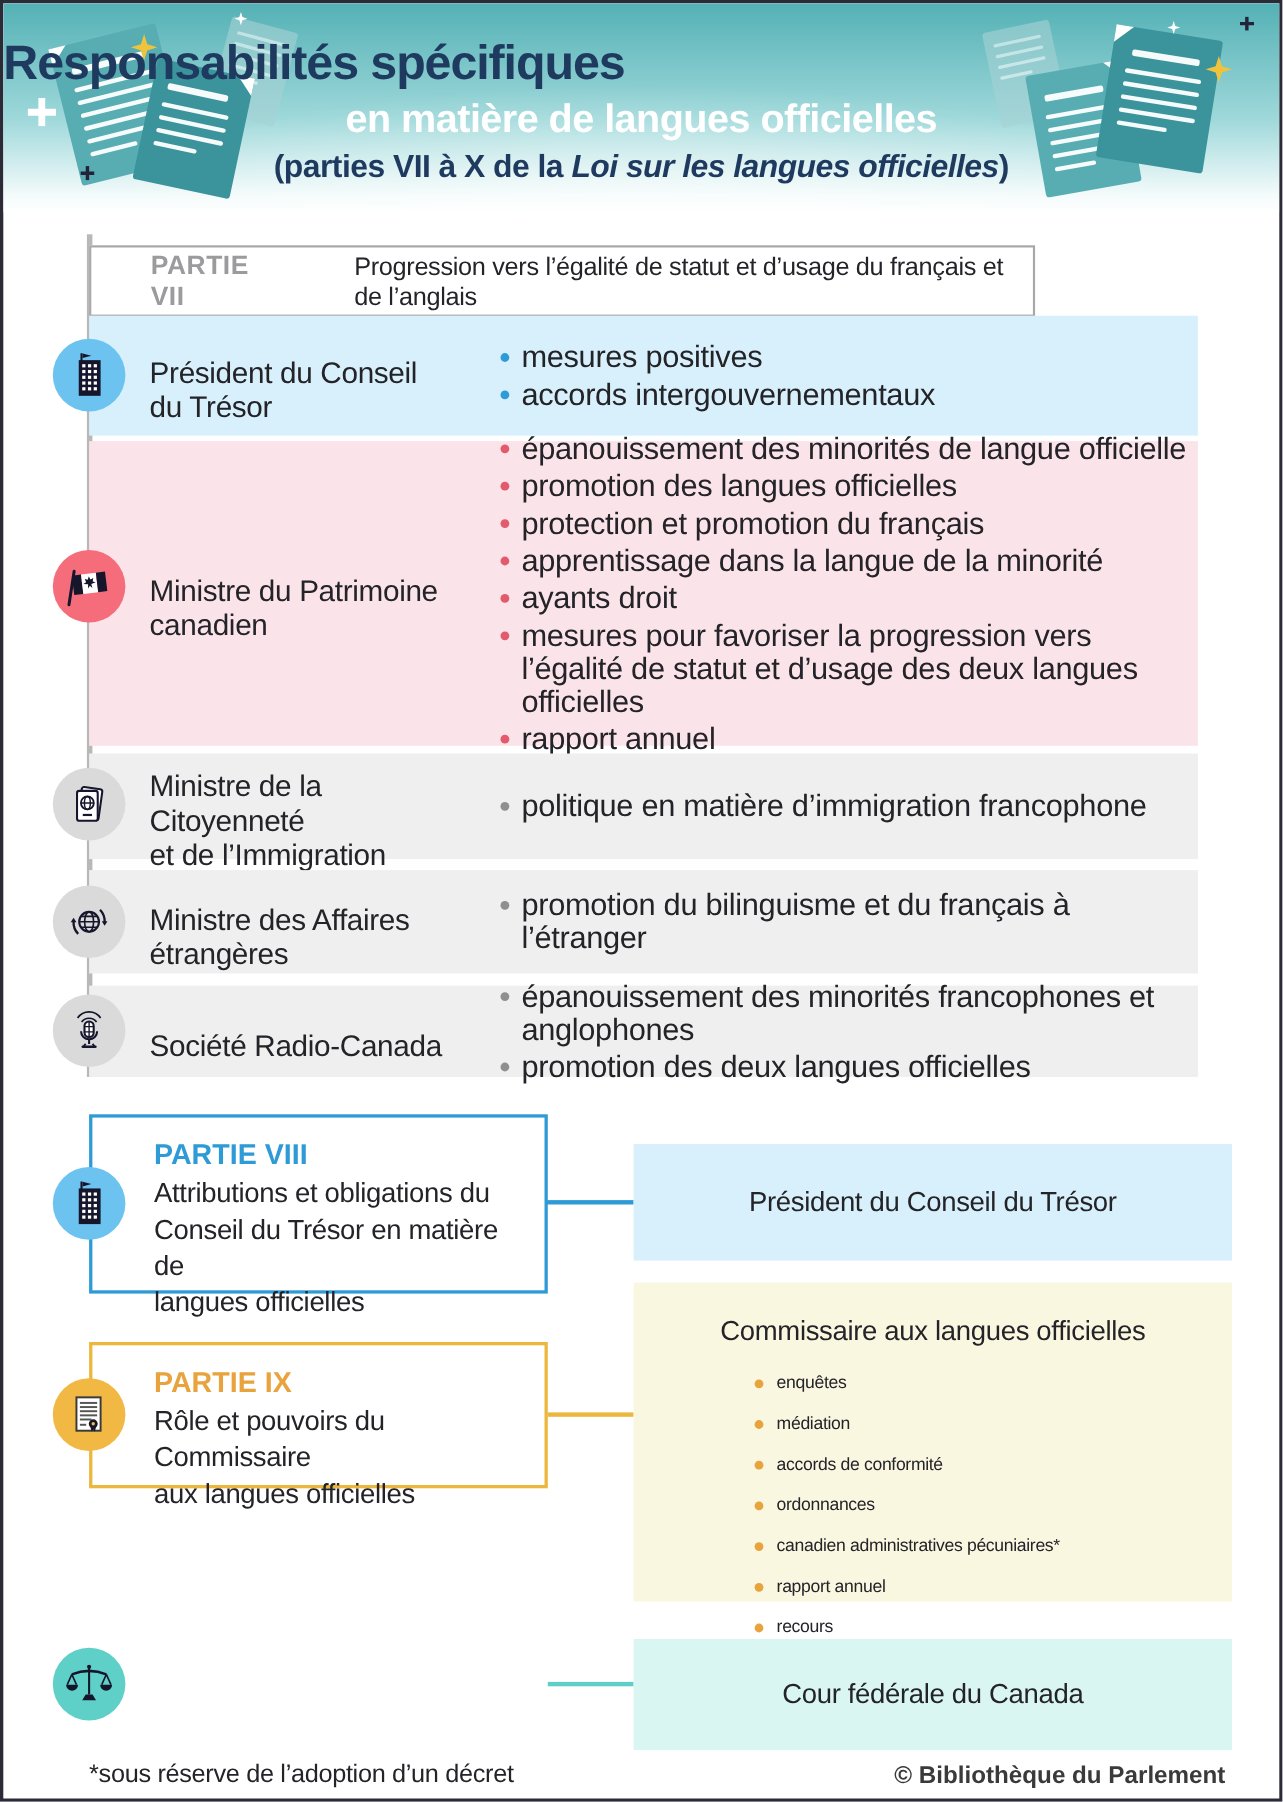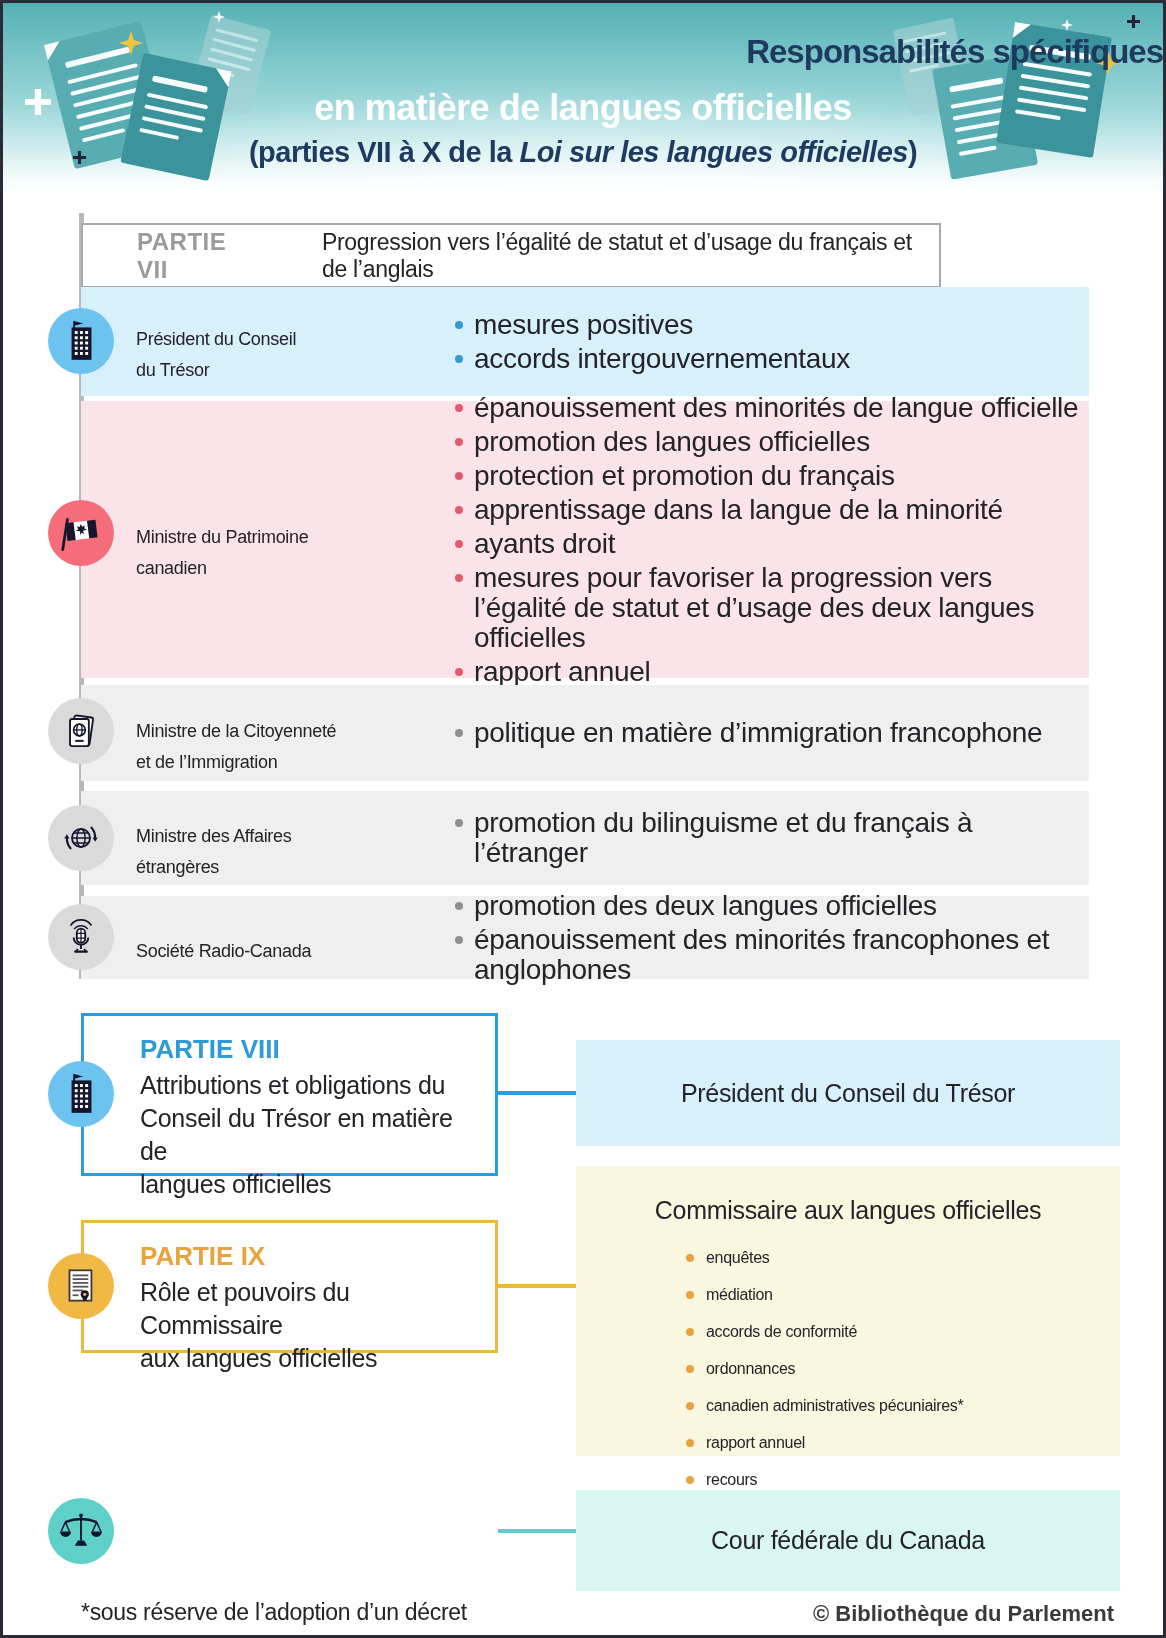--- a/index.html
+++ b/index.html
@@ -6,42 +6,42 @@
   .page{
     position:relative;width:1166px;height:1638px;box-sizing:border-box;
     border:3px solid #2b2b38;background:#ffffff;overflow:hidden;
     font-family:"Liberation Sans","DejaVu Sans",sans-serif;color:var(--ink);
   }
   
   .banner{position:absolute;left:0;top:0;right:0;height:190px;
     background:
       radial-gradient(ellipse 60% 80% at 50% 95%, rgba(255,255,255,.45), rgba(255,255,255,0) 70%),
       linear-gradient(180deg,var(--banner_top) 0%,var(--banner_mid) 55%,var(--banner_bottom) 92%,#ffffff 100%);}
-  .t1{position:absolute;left:0;right:0;top:30px;text-align:right;font-size:33px;font-weight:800;
+  .t1{position:absolute;left:0;right:0;top:30px;text-align:left;font-size:44px;font-weight:800;
       letter-spacing:-1px;color:var(--navy);}
   .t2{position:absolute;left:0;right:0;top:84px;text-align:center;font-size:36px;font-weight:700;
       letter-spacing:-.5px;color:#ffffff;}
   .t3{position:absolute;left:0;right:0;top:133px;text-align:center;font-size:29px;font-weight:700;
       letter-spacing:-.5px;color:var(--navy);}
   .t3 .it{font-style:italic;margin-top:16px;}
   .doc{position:absolute;border-radius:3px;}
   .doc .ln{position:absolute;background:rgba(255,255,255,.95);border-radius:2px;height:4px;}
   .doc .hd{height:6px;}
   .fold{position:absolute;width:0;height:0;border-style:solid;}
   .spark{position:absolute;clip-path:polygon(50% 0,62% 38%,100% 50%,62% 62%,50% 100%,38% 62%,0 50%,38% 38%);}
   .plus{position:absolute;clip-path:polygon(38% 0,62% 0,62% 38%,100% 38%,100% 62%,62% 62%,62% 100%,38% 100%,38% 62%,0 62%,0 38%,38% 38%);}
   
   .p7bar{position:absolute;left:76px;top:210px;width:5px;height:766px;background:var(--bar_gray);}
   .p7head{position:absolute;left:78px;top:220px;width:860px;height:65px;background:#fff;
     border:2px solid #a8a8a8;box-sizing:border-box;display:flex;align-items:center;}
   .p7lab{margin-left:54px;font-size:24px;font-weight:700;color:var(--gray_text);letter-spacing:.5px;}
   .p7ttl{margin-left:74px;font-size:23px;letter-spacing:-.3px;color:var(--ink);}
   .row{position:absolute;left:78px;width:1008px;box-sizing:border-box;}
   .actor{position:absolute;left:55px;top:0;bottom:0;width:300px;display:flex;align-items:center;
-    font-size:18px;line-height:31px;letter-spacing:-.3px;white-space:pre-line;color:var(--ink);margin-top:27px;}
+    font-size:27px;line-height:31px;letter-spacing:-.3px;white-space:pre-line;color:var(--ink);margin-top:27px;}
   ul.items{position:absolute;left:372px;right:10px;top:0;bottom:0;margin:0;padding:0;list-style:none;
     display:flex;flex-direction:column;justify-content:center;}
   ul.items li{position:relative;padding-left:21px;font-size:28px;line-height:30px;margin:2px 0;
     letter-spacing:-.3px;color:var(--ink);}
   ul.items li::before{content:"";position:absolute;left:2px;top:11px;width:8px;height:8px;border-radius:50%;}
   .dots-blue li::before{background:var(--blue);}
   .dots-red li::before{background:var(--red);}
   .dots-gray li::before{background:#8f8f8f;}
   .circ{position:absolute;width:66px;height:66px;border-radius:50%;display:flex;align-items:center;justify-content:center;}
   
@@ -174,22 +174,22 @@
     <div class="actor">Ministre des Affaires
 étrangères</div>
     <ul class="items dots-gray">
       <li>promotion du bilinguisme et du français à l’étranger</li>
     </ul>
   </div>
 
   <div class="row" style="top:893px;height:83px;background:var(--gray_row);">
     <div class="actor">Société Radio-Canada</div>
     <ul class="items dots-gray">
+      <li>épanouissement des minorités francophones et anglophones</li>
       <li>promotion des deux langues officielles</li>
-      <li>épanouissement des minorités francophones et anglophones</li>
     </ul>
   </div>
 
   <div class="circ" style="left:45px;top:305px;background:var(--blue_circle);">
     <svg width="46" height="46" viewBox="0 0 44 44">
       <rect x="14.5" y="3" width="1.8" height="7" fill="#15152c"></rect>
       <polygon points="16.3,3.2 24,5.2 16.3,7.2" fill="#15152c"></polygon>
       <rect x="13" y="9" width="19" height="31" fill="#15152c"></rect>
       <g fill="#ffffff">
         <rect x="16" y="12.5" width="2.8" height="2.8"></rect>

